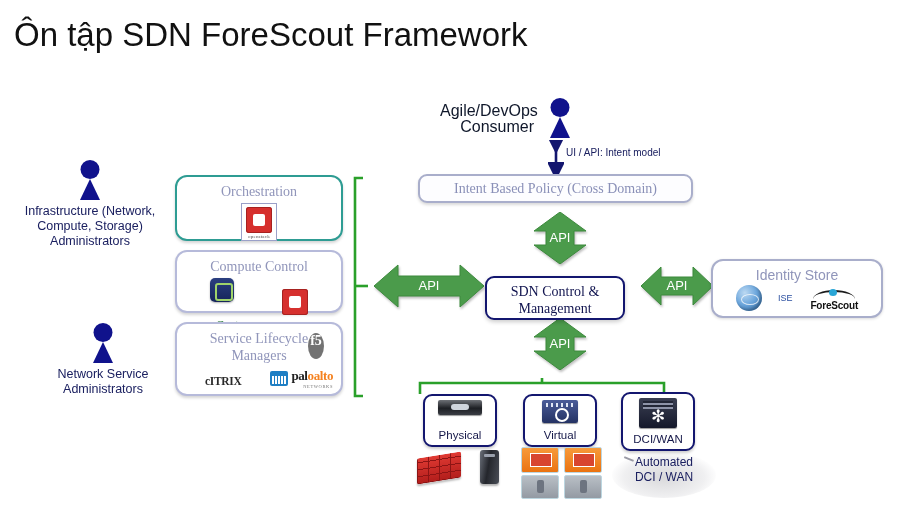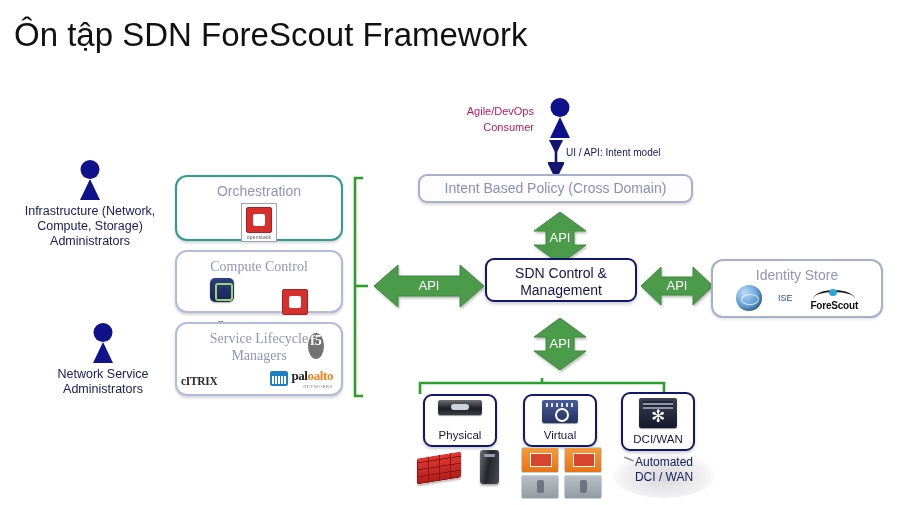--- a/index.html
+++ b/index.html
@@ -52,28 +52,28 @@
   .panel.lav{border:2.5px solid #b6bada;box-shadow:0 2px 3px rgba(0,0,0,.17);font-family:Liberation Serif, serif;}
   .panel.lav2{border:2px solid #a9aecb;box-shadow:0 1px 3px rgba(0,0,0,.15);}
 
   
   .intent-box{
     position:absolute;left:418px;top:174px;width:275px;height:29px;
     box-sizing:border-box;border:2px solid #a9aecb;border-radius:9px;
     background:#fdfdff;box-shadow:0 2px 3px rgba(0,0,0,.15);
   }
   .intent-box .t{
-    text-align:center;font-size:14px;color:#8a90b8;line-height:25px;
+    text-align:center;font-size:14px;color:#8a90b8;line-height:25px;font-family:Liberation Serif, serif;
   }
 
   
   .sdn-box{
-    position:absolute;left:485px;top:258px;width:152px;height:44px;
+    position:absolute;left:485px;top:276px;width:140px;height:44px;
     box-sizing:border-box;border:2.5px solid #13166f;border-radius:9px;
-    background:#ffffff;box-shadow:0 2px 4px rgba(0,0,0,.2);
+    background:#ffffff;box-shadow:0 2px 4px rgba(0,0,0,.2);font-family:Liberation Serif, serif;
   }
   .sdn-box .t{
     text-align:center;font-size:14px;color:#11144f;line-height:17px;
     padding-top:5px;white-space:pre-line;
   }
 
   
   .api-lab{
     position:absolute;color:#ffffff;font-size:13px;
     left:0;right:0;text-align:center;
@@ -283,40 +283,40 @@
 Administrators</div>
   </div>
 
   <div class="actor" style="left:536px;top:98px;width:48px;">
     <div class="person">
       <div class="head"></div>
         <div class="body"></div>
     </div>
   </div>
   <div style="position:absolute;left:440px;top:103px;width:94px;text-align:right;
-              font-size:11px;color:#be185d;line-height:16px;white-space:pre-line;">Agile/DevOps
+              font-size:16px;color:#0f172a;line-height:16px;white-space:pre-line;">Agile/DevOps
 Consumer</div>
 
   <div style="position:absolute;left:548px;top:140px;">
     <svg width="16" height="36" viewBox="0 0 16 36">
       <defs>
           <marker id="nvh" markerWidth="7" markerHeight="7" refX="3.5" refY="3.5" orient="auto">
         <path d="M0,0 L7,3.5 L0,7 z" fill="#13166f"></path>
           </marker>
       </defs>
       <line x1="8" y1="5" x2="8" y2="31" stroke="#13166f" stroke-width="2.6" marker-start="url(#nvh)" marker-end="url(#nvh)"></line>
     </svg>
   </div>
   <div style="position:absolute;left:566px;top:147px;font-size:10px;color:#1b2060;white-space:nowrap;">UI / API: Intent model</div>
 
   <div class="intent-box">
     <div class="t">Intent Based Policy (Cross Domain)</div>
   </div>
 
-  <div class="panel teal" style="left:175px;top:175px;width:168px;height:66px;">
+  <div class="panel teal" style="left:175px;top:175px;width:168px;height:66px;font-family:Liberation Serif, serif;">
     <div class="panel-title">Orchestration</div>
     <div class="logo-row" style="margin-top:3px;">
       <div class="openstack-wrap">
         <div class="openstack"></div>
         <div class="openstack-cap">openstack</div>
       </div>
     </div>
   </div>
 
   <div class="panel lav" style="left:175px;top:250px;width:168px;height:63px;">
@@ -327,21 +327,21 @@
         <div class="vcenter-cap">vCenter</div>
       </div>
       <div class="openstack" style="margin-bottom:8px;"></div>
     </div>
   </div>
 
   <div class="panel lav" style="left:175px;top:322px;width:168px;height:74px;">
     <div class="panel-title">Service Lifecycle
 Managers</div>
     <div class="f5" style="position:absolute;right:17px;top:9px;">f5</div>
-    <div style="position:absolute;left:4px;bottom:7px;" class="citrix">cITRIX</div>
+    <div style="position:absolute;left:28px;bottom:7px;" class="citrix">cITRIX</div>
     <div style="position:absolute;right:8px;bottom:5px;display:flex;align-items:center;gap:3px;">
       <div class="pan-icon"></div>
       <div>
         <div class="pan-text">pal<span class="o">oalto</span></div>
         <div class="pan-sub">NETWORKS</div>
       </div>
     </div>
   </div>
 
   <div class="bracket" style="left:352px;top:176px;">

